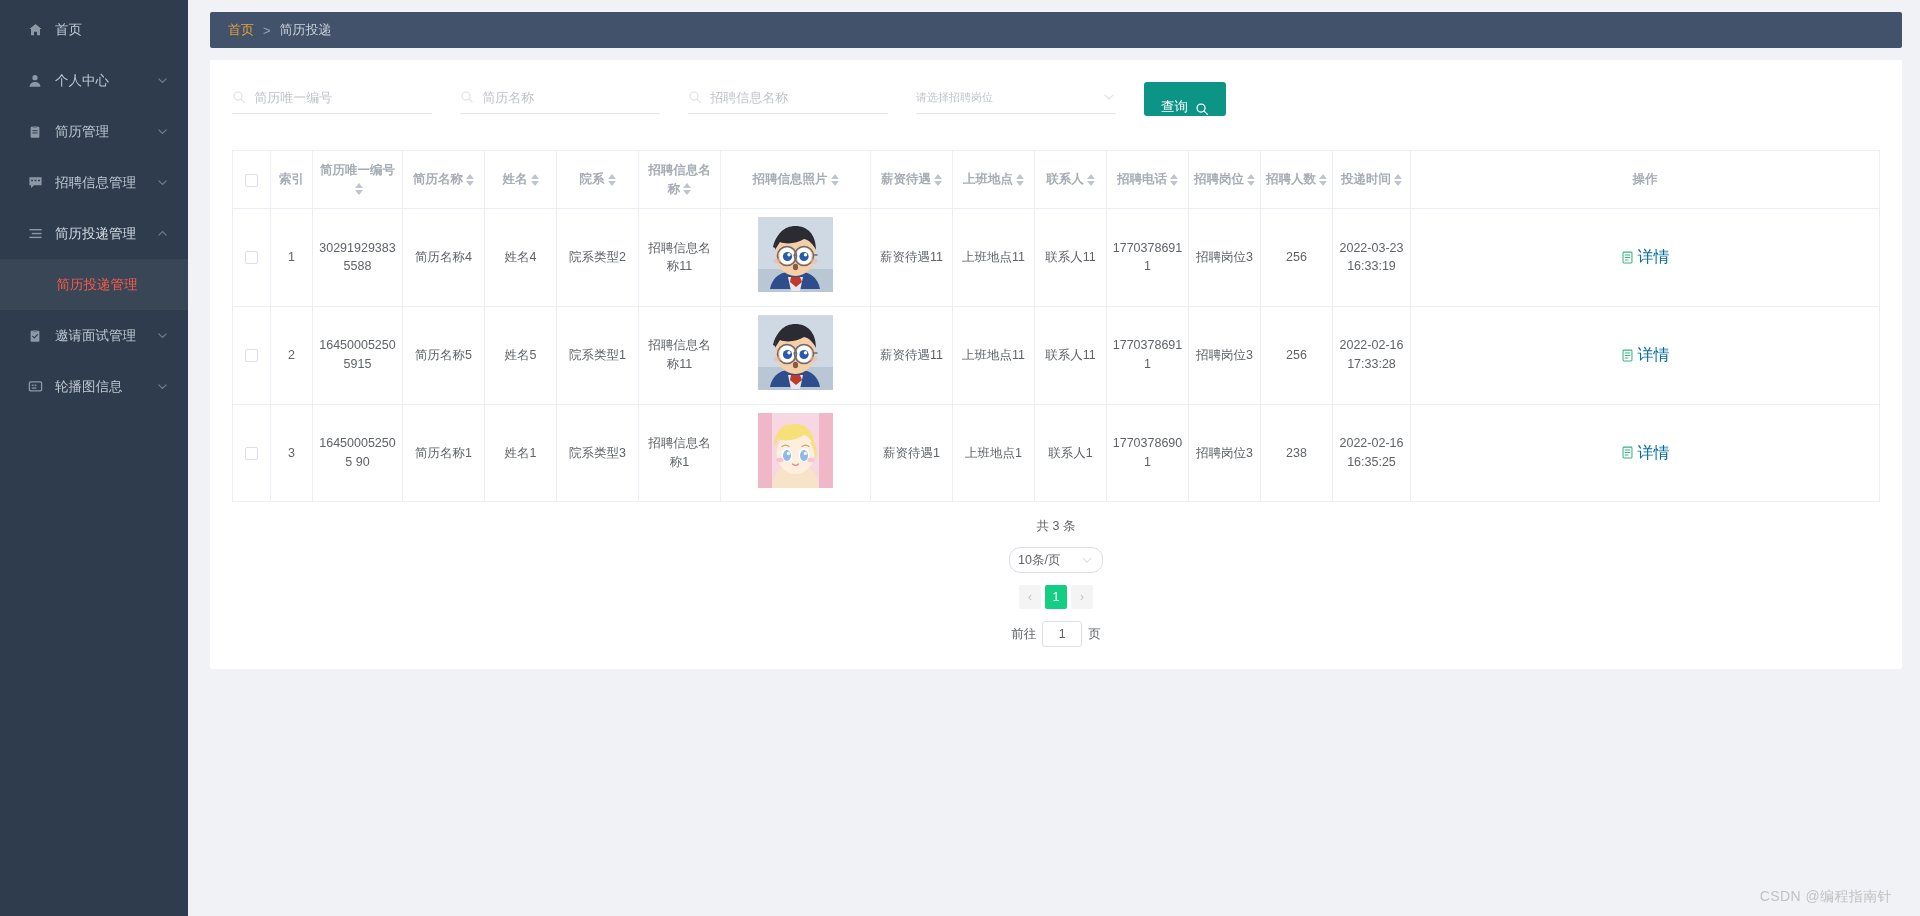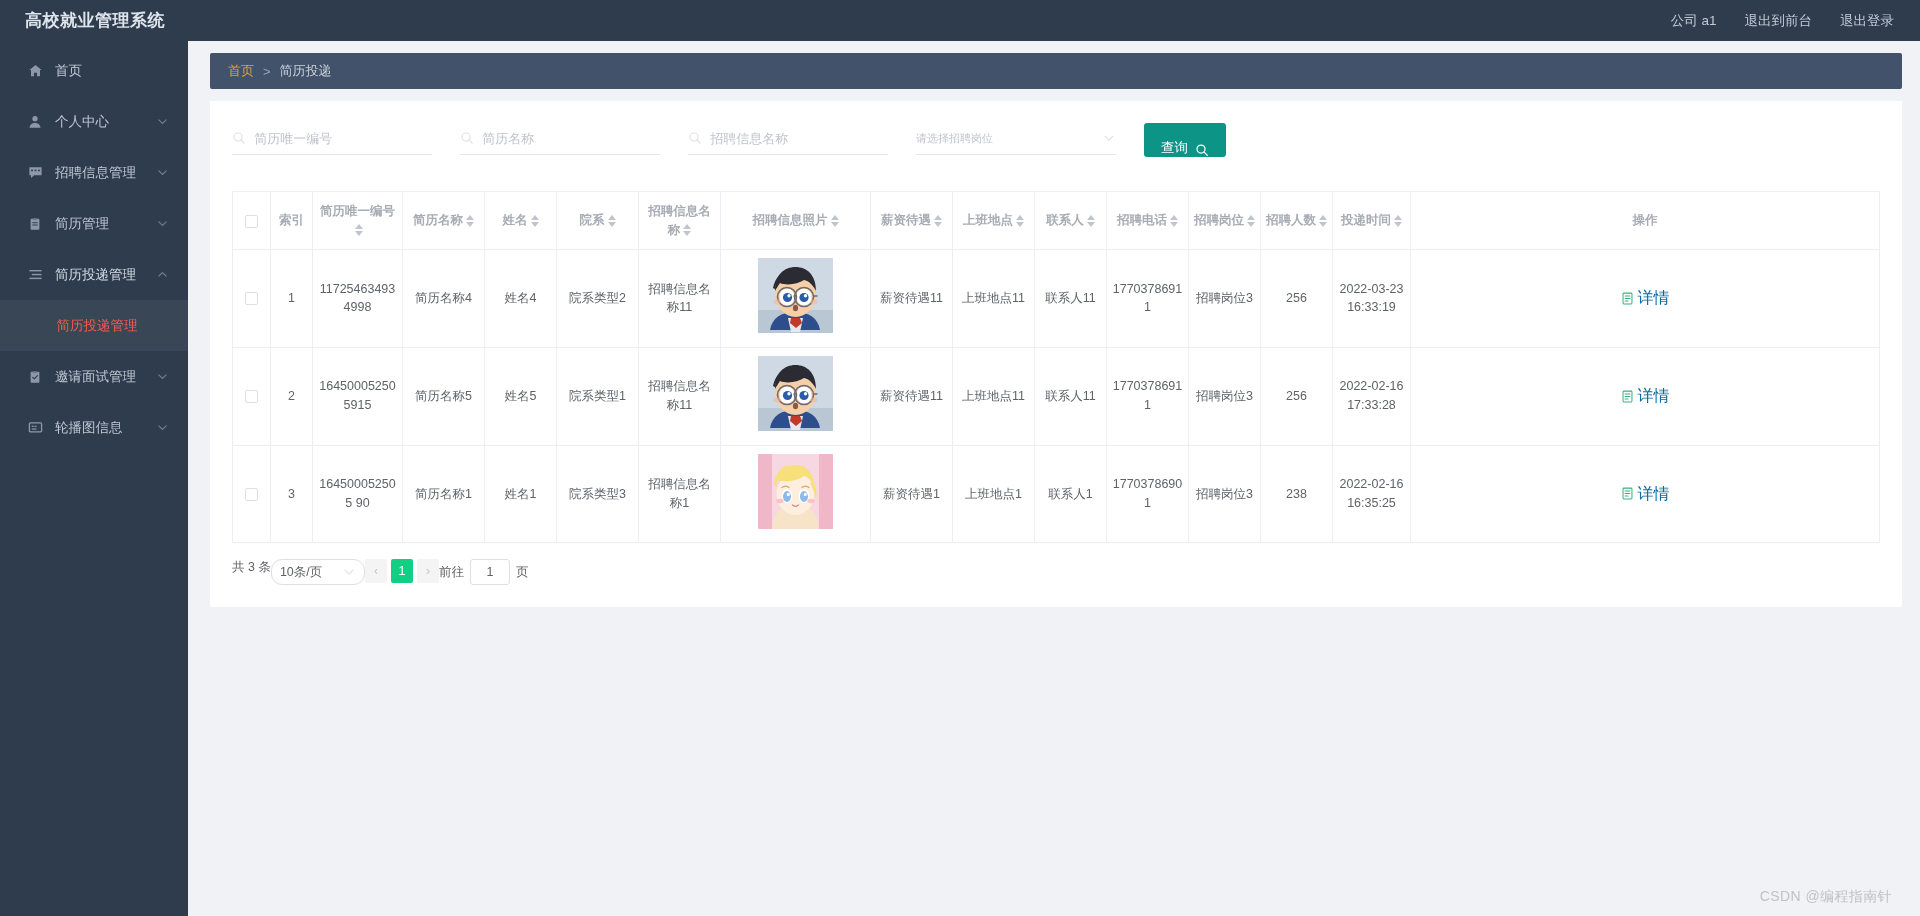--- a/index.html
+++ b/index.html
@@ -191,24 +191,25 @@
   }
   .thumb svg { display: block; width: 75px; height: 75px; }
   .detail-link {
     color: #0369a1; font-size: 16px; cursor: pointer;
     display: inline-flex; align-items: center; gap: 4px;
   }
   .det-ico { width: 13px; height: 13px; display:inline-flex; }
 
   
   .pager {
-    display: flex; align-items: flex-start;
+    display: flex; align-items: center;
     padding: 16px 22px 22px 22px;
     font-size: 12.5px; color: #606266;
-    gap: 0;
+    gap: 12px;
+    flex-direction: column;
   }
   .pg-total { color: #606266; }
   .pg-size {
     height: 26px; min-width: 94px;
     border: 1px solid #dcdfe6; border-radius: 11px;
     display: flex; align-items: center; justify-content: space-between;
     padding: 0 8px; font-size: 12.5px; color: #606266; cursor: pointer;
     background: #fff;
   }
   .pg-size .sel-chev { margin-left: 6px; }
@@ -238,29 +239,20 @@
     font-size: 14px; color: #c2c2c2;
     letter-spacing: .4px;
     user-select: none;
   }
 </style>
 </head>
 <body>
 
 <div class="app">
 
-  <div class="topbar">
-    <div class="brand">高校就业管理系统</div>
-    <div class="topbar-spacer"></div>
-    <div class="topbar-right">
-      <span>公司 a1</span>
-      <span>退出到前台</span>
-      <span>退出登录</span>
-    </div>
-  </div>
 
   <div class="body-wrap">
 
     <div class="sidebar">
 
       <div class="menu-item">
         <span class="menu-ico">
           <svg viewBox="0 0 16 16" width="15" height="15">
               <path fill="#a8b3c0" d="M8 2 1.5 7.4h1.7V14h3.2v-3.6h3.2V14h3.2V7.4h1.7z"></path>
             </svg>
@@ -269,54 +261,54 @@
       </div>
 
       <div class="menu-item">
         <span class="menu-ico">
           <svg viewBox="0 0 16 16" width="14" height="14">
               <circle cx="8" cy="4.2" r="3" fill="#a8b3c0"></circle>
               <path fill="#a8b3c0" d="M1.8 14.5c0-3.2 2.8-5.3 6.2-5.3s6.2 2.1 6.2 5.3z"></path>
             </svg>
         </span>
         <span class="menu-label">个人中心</span>
+        <span class="chev">
+          <svg viewBox="0 0 12 12" width="11" height="11">
+              <path d="M2 4.2 6 8.2l4-4" stroke="#9aa5b3" stroke-width="1.3" fill="none" stroke-linecap="round"></path>
+            </svg>
+        </span>
+      </div>
+
+      <div class="menu-item">
+        <span class="menu-ico">
+          <svg viewBox="0 0 16 16" width="14" height="14">
+              <rect x="3" y="2" width="10" height="12.5" rx="1" fill="#a8b3c0"></rect>
+              <rect x="5.6" y="1" width="4.8" height="2.2" rx=".6" fill="#6e7c8c"></rect>
+              <rect x="5" y="6" width="6" height="1.1" fill="#2e3c4e"></rect>
+              <rect x="5" y="8.6" width="6" height="1.1" fill="#2e3c4e"></rect>
+            </svg>
+        </span>
+        <span class="menu-label">简历管理</span>
         <span class="chev">
           <svg viewBox="0 0 12 12" width="11" height="11">
               <path d="M2 4.2 6 8.2l4-4" stroke="#9aa5b3" stroke-width="1.3" fill="none" stroke-linecap="round"></path>
             </svg>
         </span>
       </div>
 
       <div class="menu-item">
         <span class="menu-ico">
           <svg viewBox="0 0 16 16" width="15" height="15">
               <path fill="#a8b3c0" d="M1.5 2.5h13v8.5h-8l-3.3 2.8v-2.8H1.5z"></path>
               <rect x="3.3" y="5" width="2" height="1.6" fill="#2e3c4e"></rect>
               <rect x="7" y="5" width="2" height="1.6" fill="#2e3c4e"></rect>
               <rect x="10.7" y="5" width="2" height="1.6" fill="#2e3c4e"></rect>
             </svg>
         </span>
         <span class="menu-label">招聘信息管理</span>
-        <span class="chev">
-          <svg viewBox="0 0 12 12" width="11" height="11">
-              <path d="M2 4.2 6 8.2l4-4" stroke="#9aa5b3" stroke-width="1.3" fill="none" stroke-linecap="round"></path>
-            </svg>
-        </span>
-      </div>
-
-      <div class="menu-item">
-        <span class="menu-ico">
-          <svg viewBox="0 0 16 16" width="14" height="14">
-              <rect x="3" y="2" width="10" height="12.5" rx="1" fill="#a8b3c0"></rect>
-              <rect x="5.6" y="1" width="4.8" height="2.2" rx=".6" fill="#6e7c8c"></rect>
-              <rect x="5" y="6" width="6" height="1.1" fill="#2e3c4e"></rect>
-              <rect x="5" y="8.6" width="6" height="1.1" fill="#2e3c4e"></rect>
-            </svg>
-        </span>
-        <span class="menu-label">简历管理</span>
         <span class="chev">
           <svg viewBox="0 0 12 12" width="11" height="11">
               <path d="M2 4.2 6 8.2l4-4" stroke="#9aa5b3" stroke-width="1.3" fill="none" stroke-linecap="round"></path>
             </svg>
         </span>
       </div>
 
       <div class="menu-item active-parent">
         <span class="menu-ico">
           <svg viewBox="0 0 16 16" width="15" height="15">
@@ -513,21 +505,21 @@
                       <i class="dn"></i>
                     </span></th>
                 <th><span>操作</span></th>
               </tr>
             </thead>
             <tbody>
 
               <tr>
                 <td><span class="cbox"></span></td>
                 <td>1</td>
-                <td>117254634934998</td>
+                <td>302919293835588</td>
                 <td>简历名称4</td>
                 <td>姓名4</td>
                 <td>院系类型2</td>
                 <td>招聘信息名称11</td>
                 <td>
                   <span class="thumb">
                     <svg viewBox="0 0 75 75">
                       <rect width="75" height="75" fill="#cfd9e3"></rect>
                       <rect y="52" width="75" height="23" fill="#b9c6d4"></rect>
                       <path d="M12 72c2-12 11-18 25-18s23 6 25 18z" fill="#2e4d8c"></path>

